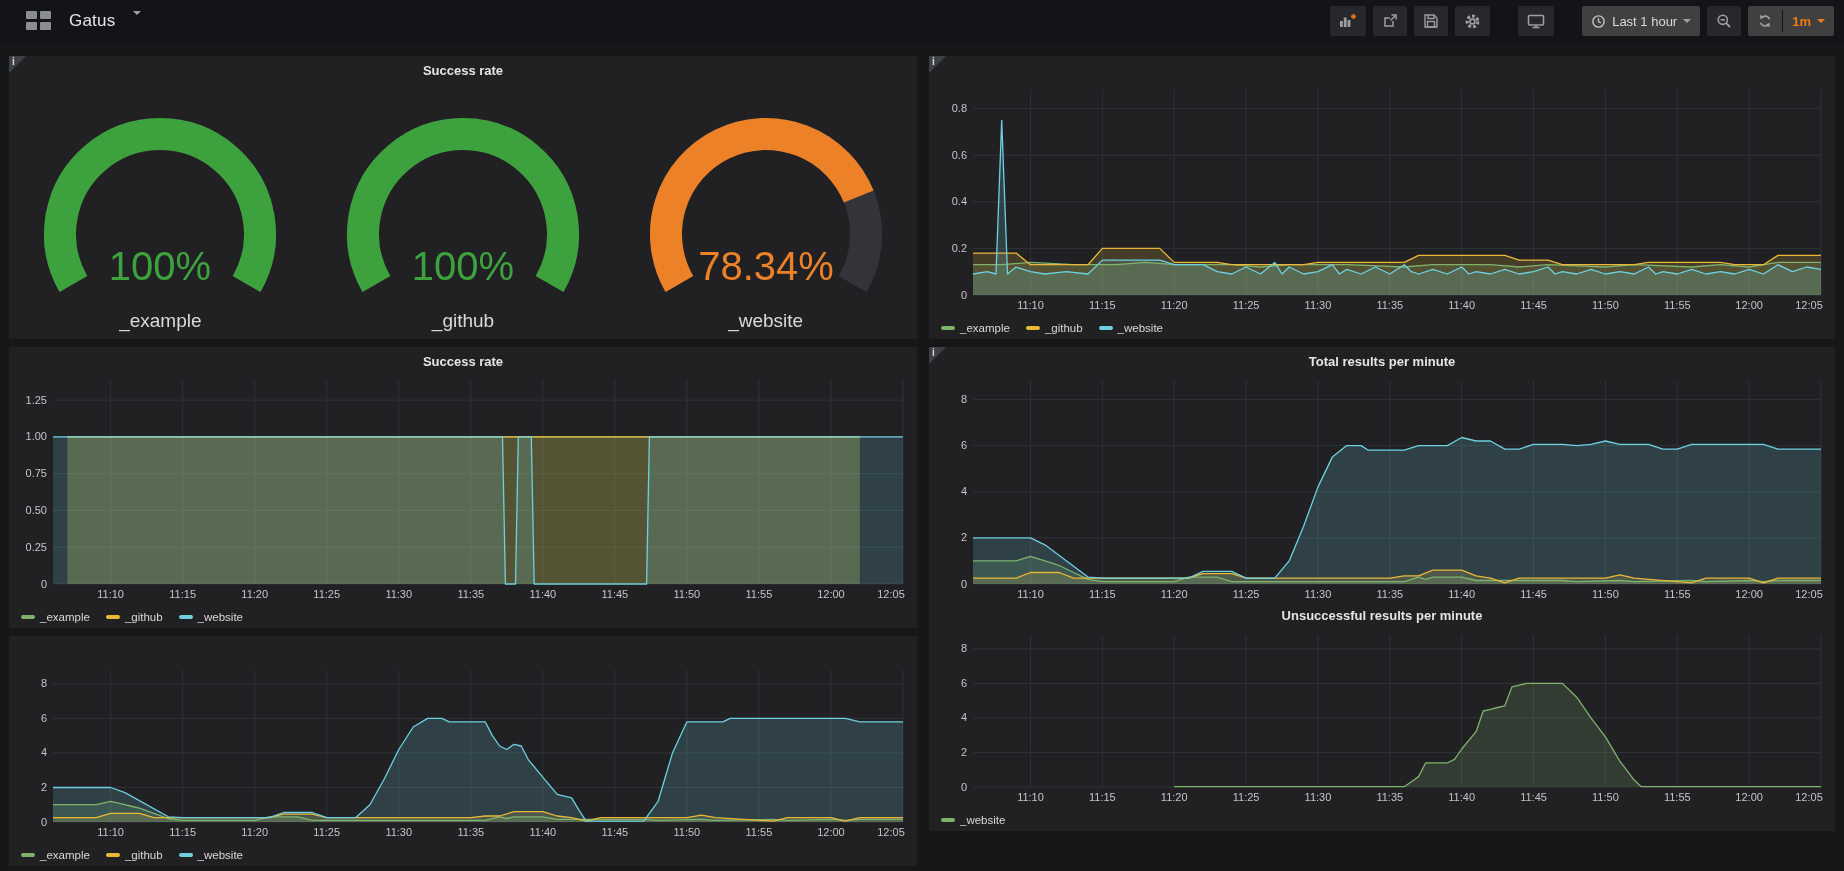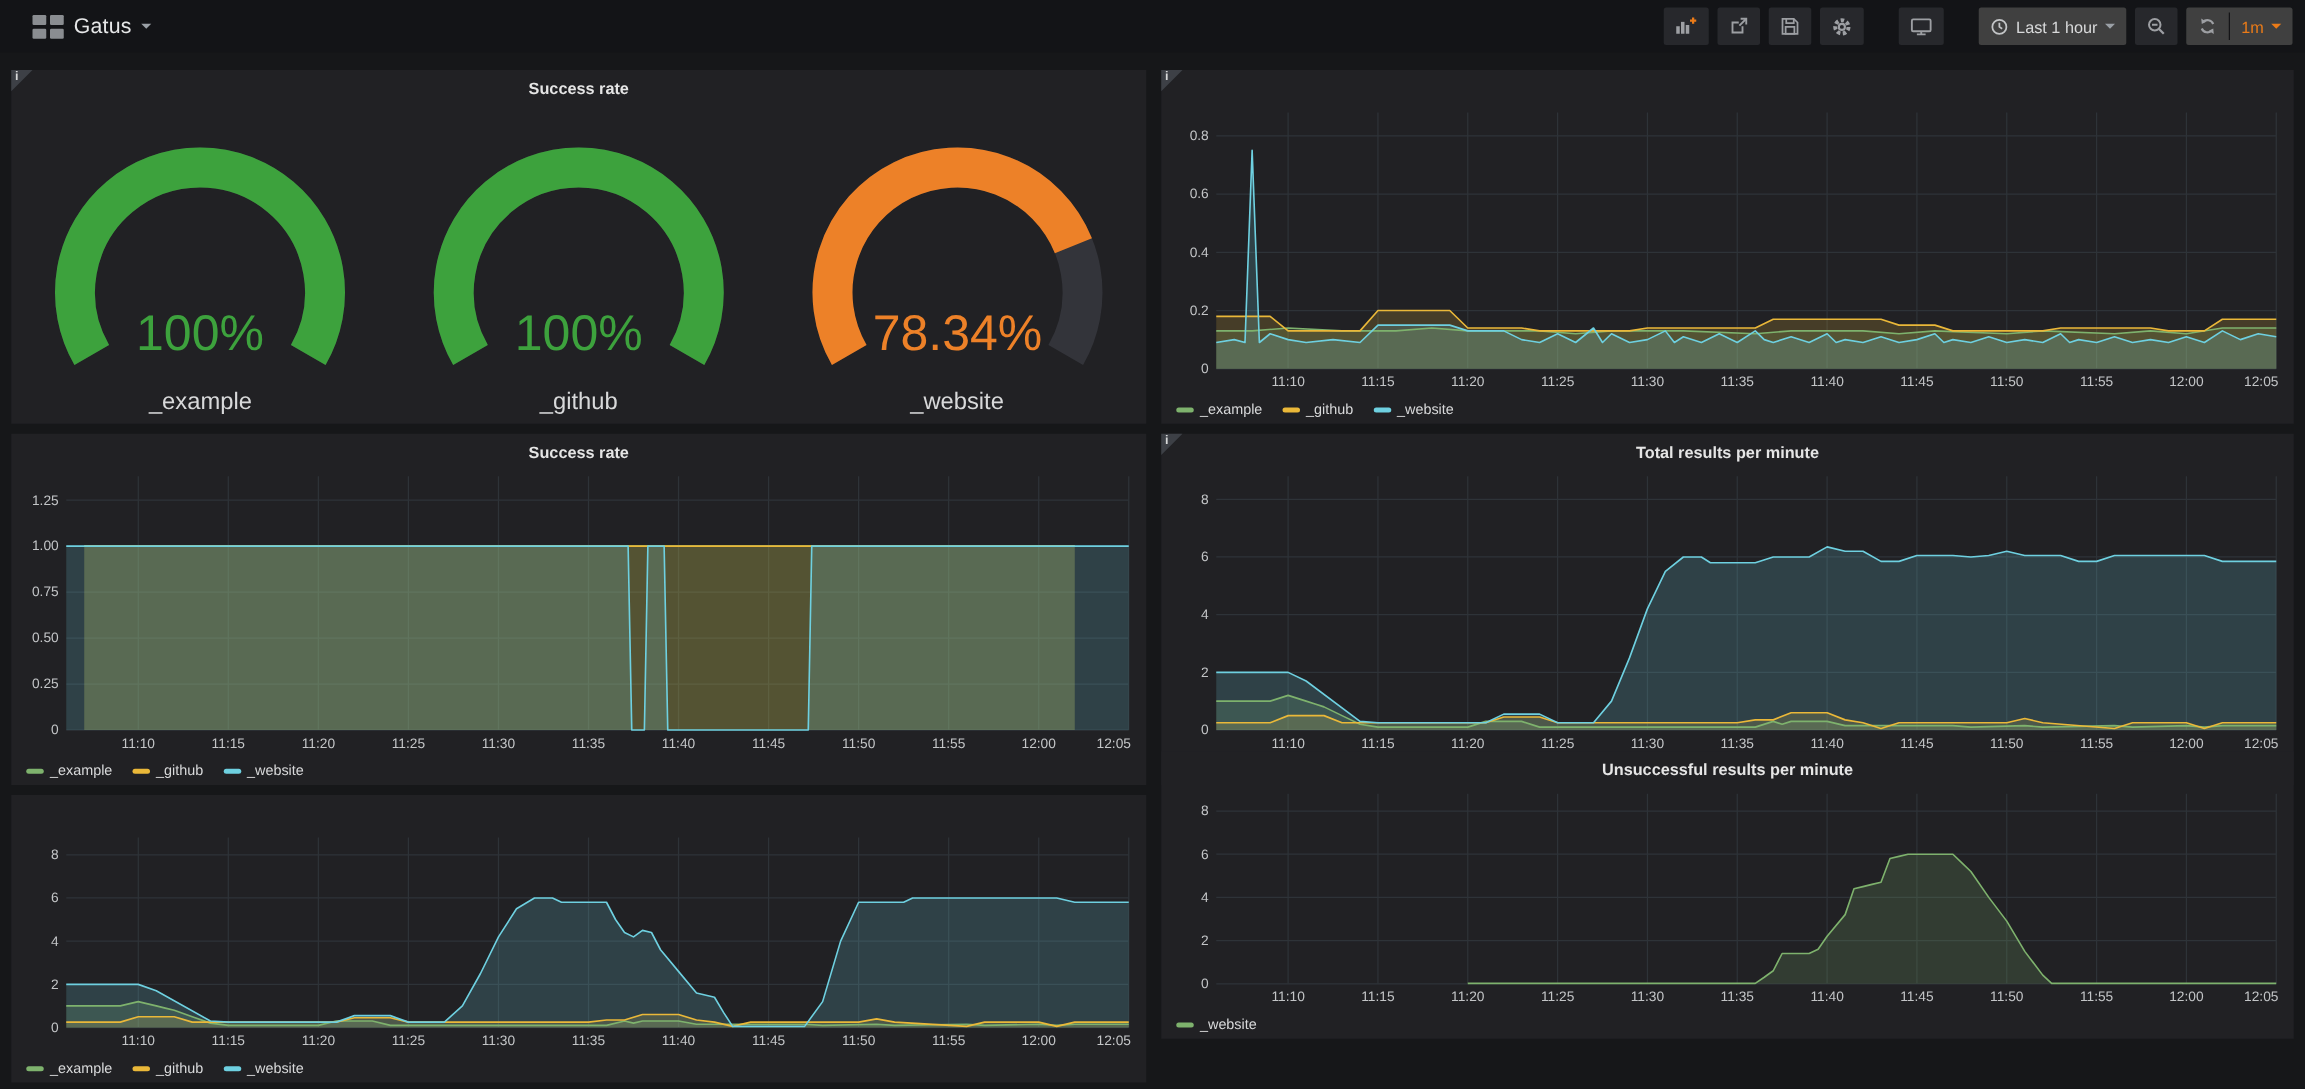--- a/index.html
+++ b/index.html
@@ -1,38 +1,38 @@
 <!DOCTYPE html>
 <html><head>
 <meta charset="utf-8">
 <style>
   * { box-sizing: border-box; margin: 0; padding: 0; }
   html,body { width:1844px; height:871px; overflow:hidden; background:#161719;
               font-family:"Liberation Sans", sans-serif; }
   
   header { position:absolute; left:0; top:0; width:1844px; height:42px;
            background:#131417; display:flex; align-items:center; justify-content:space-between; }
-  .nav-left { display:flex; align-items:center; gap:8px; padding-left:26px; }
+  .nav-left { display:flex; gap:18px; padding-left:26px; }
   .grid-icon { display:grid; grid-template-columns:11px 11px; grid-template-rows:8px 8px; gap:3px; }
   .grid-icon i { background:#8a8d91; border-radius:1px; }
   .nav-title { color:#e6e7e8; font-size:17px; letter-spacing:.2px; }
   .tri { width:0; height:0; border-left:4px solid transparent; border-right:4px solid transparent;
          border-top:4px solid #9aa0a6; display:inline-block; }
   .tri.orange { border-top-color:#eb7b18; }
   .nav-right { display:flex; align-items:center; gap:7px; padding-right:10px; }
   .nav-btn { height:30px; min-width:34px; background:#27282c; border:none; border-radius:2px;
              display:flex; align-items:center; justify-content:center; gap:6px;
              color:#d8d9da; font-size:13px; cursor:pointer; padding:0 9px;
              font-family:"Liberation Sans", sans-serif; }
   .nav-btn svg { display:block; }
   .spacer { width:14px; }
   .btn-group { display:flex; background:#404040; border-radius:2px; align-items:stretch; }
   .btn-group .nav-btn { background:transparent; }
   .btn-group .sep { width:1px; background:#141417; margin:4px 0; }
-  .orange-text { color:#eb7b18; font-weight:normal; }
+  .orange-text { color:#eb7b18; font-weight:bold; }
   
   .panel { position:absolute; background:#212124; }
   .panel-title { text-align:center; color:#e5e5e5; font-size:13px; font-weight:600;
                  padding-top:7px; height:26px; cursor:pointer; }
   .info-corner { position:absolute; left:0; top:0; width:0; height:0;
                  border-top:17px solid #3d4046; border-right:17px solid transparent; }
   .info-corner span { position:absolute; left:3px; top:-17px; color:#d8d9da;
                       font-size:10px; font-weight:bold; }
   .chart { position:absolute; left:8px; right:8px; top:28px; bottom:26px; }
   .legend { position:absolute; left:12px; bottom:5px; display:flex; gap:16px; align-items:center; }

